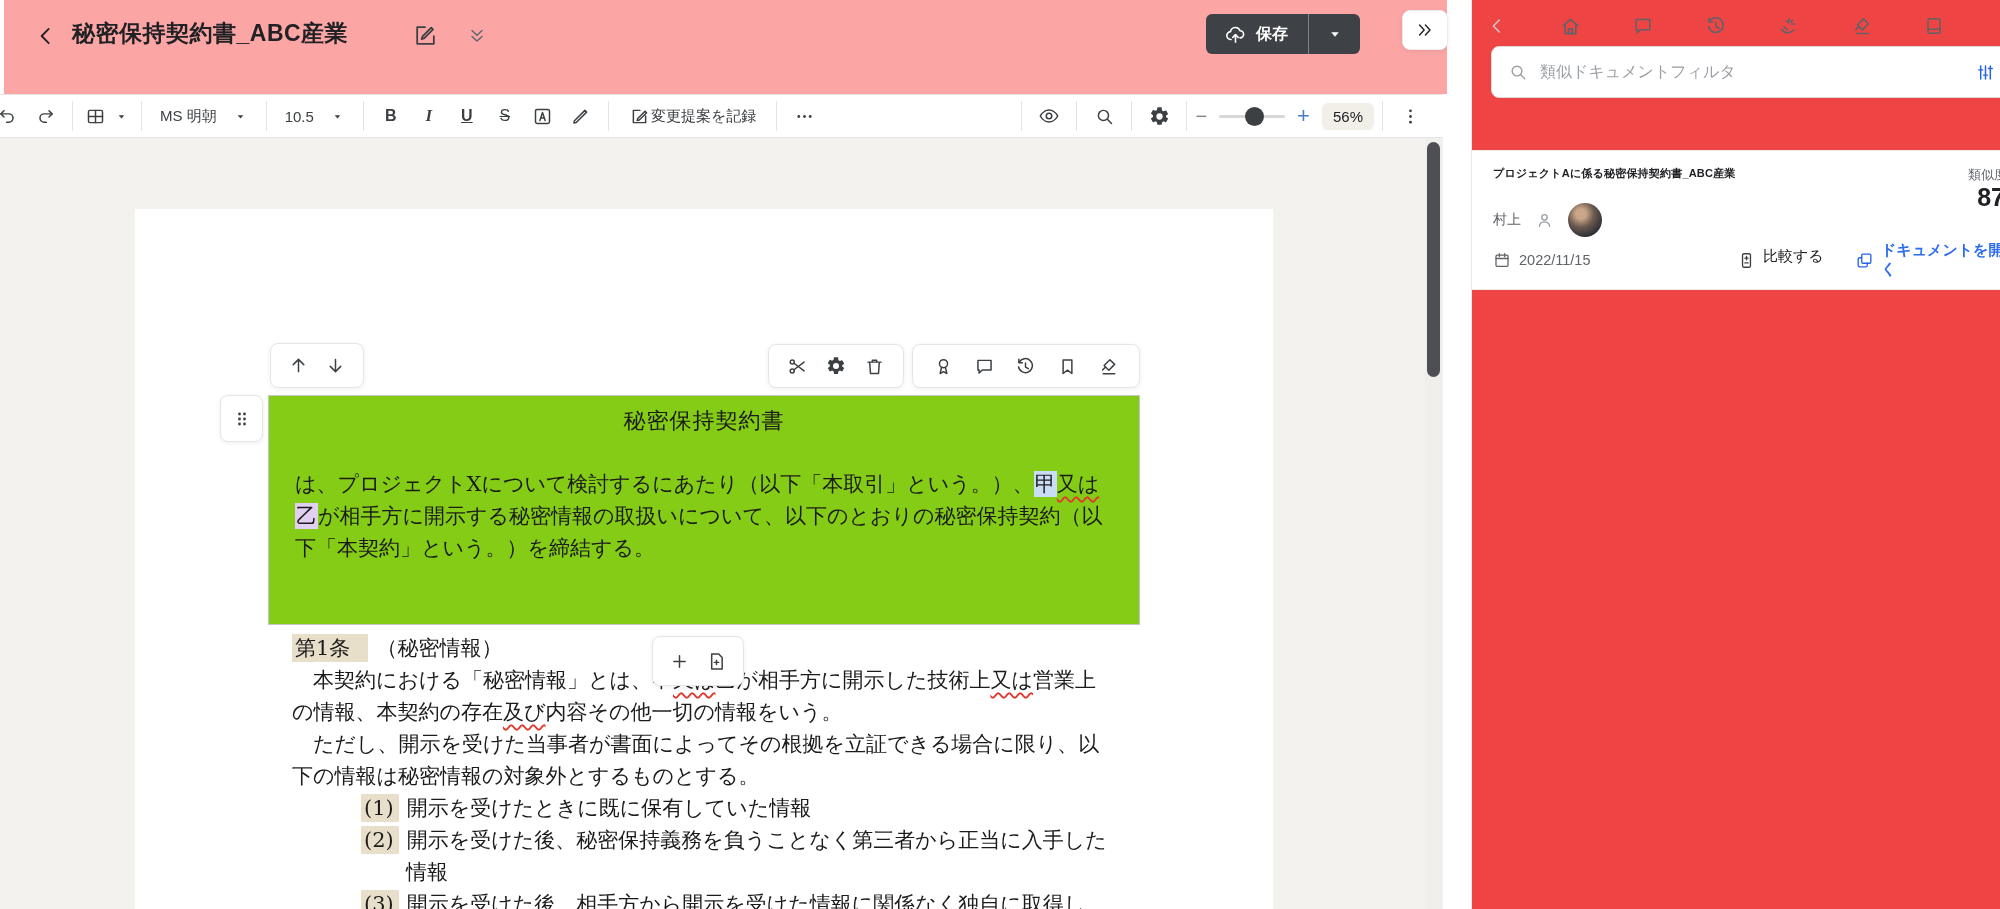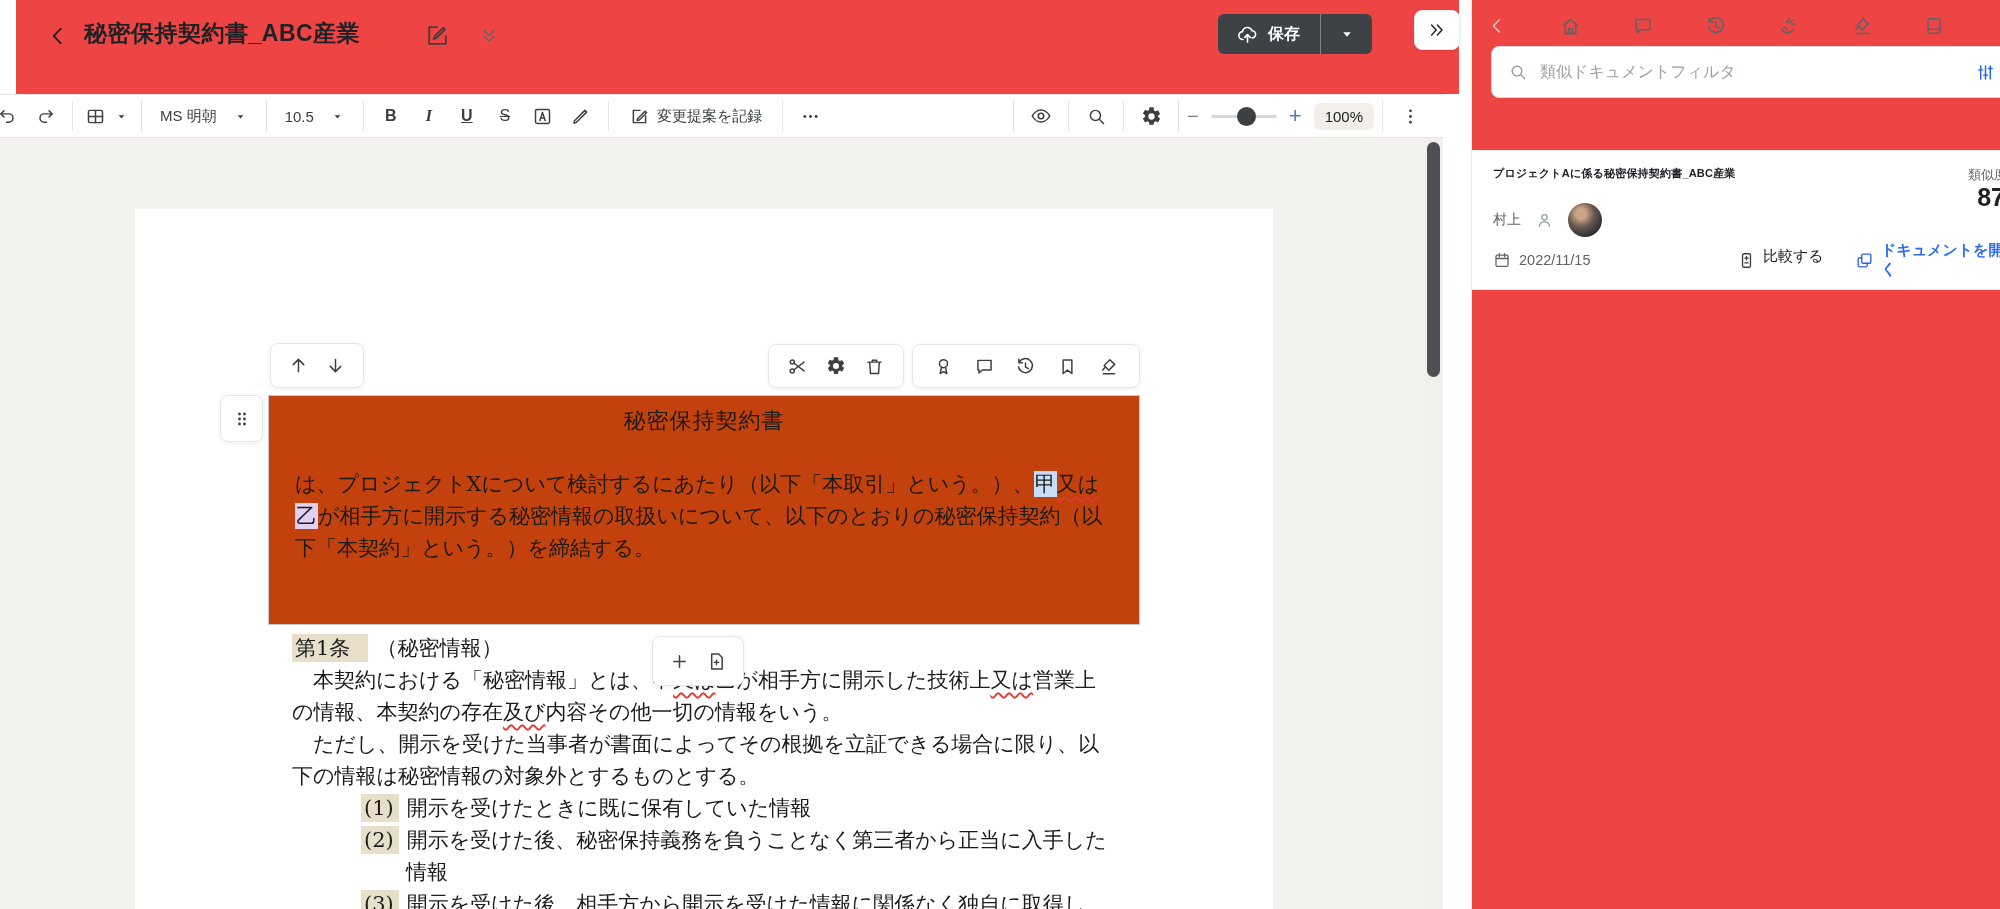--- a/index.html
+++ b/index.html
@@ -3,41 +3,41 @@
 <meta charset="utf-8">
 <style>
   *{box-sizing:border-box;margin:0;padding:0}
   html,body{width:2000px;height:909px;overflow:hidden}
   body{position:relative;font-family:"Liberation Sans","DejaVu Sans",sans-serif;background:#fff;color:#202124}
   .abs{position:absolute}
   .icn{display:inline-flex;align-items:center;justify-content:center}
   .icn svg{display:block}
 
   
-  #header{left:16px;top:0;width:1443px;height:94px;background:#ef4444}
+  #header{left:4px;top:0;width:1443px;height:94px;background:#fca5a5}
   #back-btn{left:26px;top:20px;width:32px;height:32px;color:#202124;cursor:pointer}
   #doc-title{left:68px;top:18px;font-size:23px;font-weight:bold;color:#202124;letter-spacing:.5px}
   #title-edit{left:406px;top:20px;width:30px;height:30px;color:#3c4043}
   #title-expand{left:460px;top:23px;width:26px;height:26px;color:#5f6368}
   #save-btn{left:1202px;top:14px;height:40px;display:flex;background:#3e4247;border-radius:6px;color:#fff;overflow:hidden}
   #save-main{display:flex;align-items:center;gap:9px;padding:0 20px 0 18px;font-size:16px;font-weight:bold}
   #save-caret{display:flex;align-items:center;justify-content:center;width:52px;border-left:1px solid rgba(255,255,255,.35)}
   #collapse-btn{left:1398px;top:10px;width:46px;height:40px;background:#fff;border:1px solid #ececec;border-radius:8px;box-shadow:0 1px 4px rgba(0,0,0,.08);display:flex;align-items:center;justify-content:center;color:#202124}
 
   
   #toolbar{left:0;top:94px;width:1443px;height:44px;background:#fff;border-top:1px solid #e4e4e4;border-bottom:1px solid #e4e4e4;display:flex;align-items:center;padding:0 14px 0 0;color:#3c4043}
   .tbtn{display:flex;align-items:center;justify-content:center;min-width:38px;height:36px;cursor:pointer;color:#3c4043}
   .tdiv{width:1px;height:30px;background:#e3e3e3;margin:0 8px;flex:none}
   .tletter{font-size:16px;font-weight:bold;width:38px;text-align:center}
   .tletter.it{font-family:"Liberation Serif",serif;font-style:italic;font-weight:bold;font-size:17px}
   .tletter.un{text-decoration:underline}
   .tletter.st{text-decoration:line-through;font-weight:normal;font-size:16px}
   #font-select,#size-select{display:flex;align-items:center;gap:16px;padding:0 10px;height:36px;cursor:pointer}
   #font-select span,#size-select span{font-size:15px;color:#3c4043}
-  #suggest-btn{display:flex;align-items:center;gap:7px;padding:0 12px;height:36px;font-size:15px;color:#3c4043;cursor:pointer}
+  #suggest-btn{display:flex;align-items:center;gap:1px;padding:0 12px;height:36px;font-size:15px;color:#3c4043;cursor:pointer}
   #zoom-group{display:flex;align-items:center;gap:12px}
   #zoom-track{width:66px;height:3px;background:#d8d8d8;border-radius:2px;position:relative;cursor:pointer}
   #zoom-thumb{position:absolute;left:26px;top:-8px;width:19px;height:19px;border-radius:50%;background:#3c4043}
   #zoom-badge{background:#f1efe8;border-radius:6px;padding:5px 11px;font-size:15px;color:#202124}
   #zoom-minus{font-size:20px;color:#80868b;cursor:pointer}
   #zoom-plus{font-size:22px;color:#4c7ebf;cursor:pointer}
 
   
   #canvas{left:0;top:138px;width:1443px;height:771px;background:#f4f2ee;overflow:hidden}
   #page{position:absolute;left:135px;top:71px;width:1138px;height:700px;background:#fff}
@@ -45,21 +45,21 @@
   #scroll-thumb{position:absolute;left:2px;top:4px;width:13px;height:235px;background:#4d4f52;border-radius:7px;cursor:pointer}
 
   .pill{position:absolute;background:#fff;border:1px solid #e6e6e6;border-radius:8px;box-shadow:0 1px 5px rgba(0,0,0,.07);display:flex;align-items:center;justify-content:space-evenly;color:#3c4043}
   #updown-pill{left:270px;top:205px;width:94px;height:45px}
   #block-tools-1{left:768px;top:206px;width:136px;height:44px}
   #block-tools-2{left:912px;top:206px;width:228px;height:44px}
   #drag-handle{left:220px;top:257px;width:43px;height:47px}
   #insert-popup{left:652px;top:498px;width:92px;height:50px;z-index:5}
 
   
-  #doc-block{position:absolute;left:268px;top:257px;width:872px;height:230px;border:1px solid #c6c6c6;background:#c2410c}
+  #doc-block{position:absolute;left:268px;top:257px;width:872px;height:230px;border:1px solid #c6c6c6;background:#84cc16}
   .mincho{font-family:"DejaVu Serif","Liberation Serif",serif;color:#1b1b1b}
   #block-title{position:absolute;left:0;top:10px;width:100%;text-align:center;font-size:22px;letter-spacing:1px}
   #block-para{position:absolute;left:26px;top:73px}
   #article{position:absolute;left:292px;top:495px;width:860px}
   .doc-line{height:32px;line-height:31px;font-size:21px;white-space:pre}
   .hb{background:#c9ddf6;padding:1px 1px}
   .hp{background:#e2d0f3;padding:1px 1px}
   .ht{background:#e7dfc9;padding:2px 5px 2px 3px;margin-right:8px}
   .htw{padding-right:18px}
   .sq{text-decoration:underline;text-decoration-style:wavy;text-decoration-color:#e03a2f;text-decoration-thickness:1.5px;text-underline-offset:5px}
@@ -257,21 +257,21 @@
         </svg>
       </span>
     </div>
   <div class="tdiv"></div>
   <div id="zoom-group">
     <span id="zoom-minus">−</span>
     <div id="zoom-track">
         <div id="zoom-thumb"></div>
       </div>
     <span id="zoom-plus">+</span>
-    <span id="zoom-badge">100%</span>
+    <span id="zoom-badge">56%</span>
   </div>
   <div class="tdiv"></div>
   <div class="tbtn">
       <span class="icn">
         <svg width="21" height="21" viewBox="0 0 24 24" fill="none" stroke="currentColor" stroke-width="1.7" stroke-linecap="round" stroke-linejoin="round">
           <circle cx="12" cy="5.5" r="1.6" fill="currentColor" stroke="none"></circle>
           <circle cx="12" cy="12" r="1.6" fill="currentColor" stroke="none"></circle>
           <circle cx="12" cy="18.5" r="1.6" fill="currentColor" stroke="none"></circle>
         </svg>
       </span>

